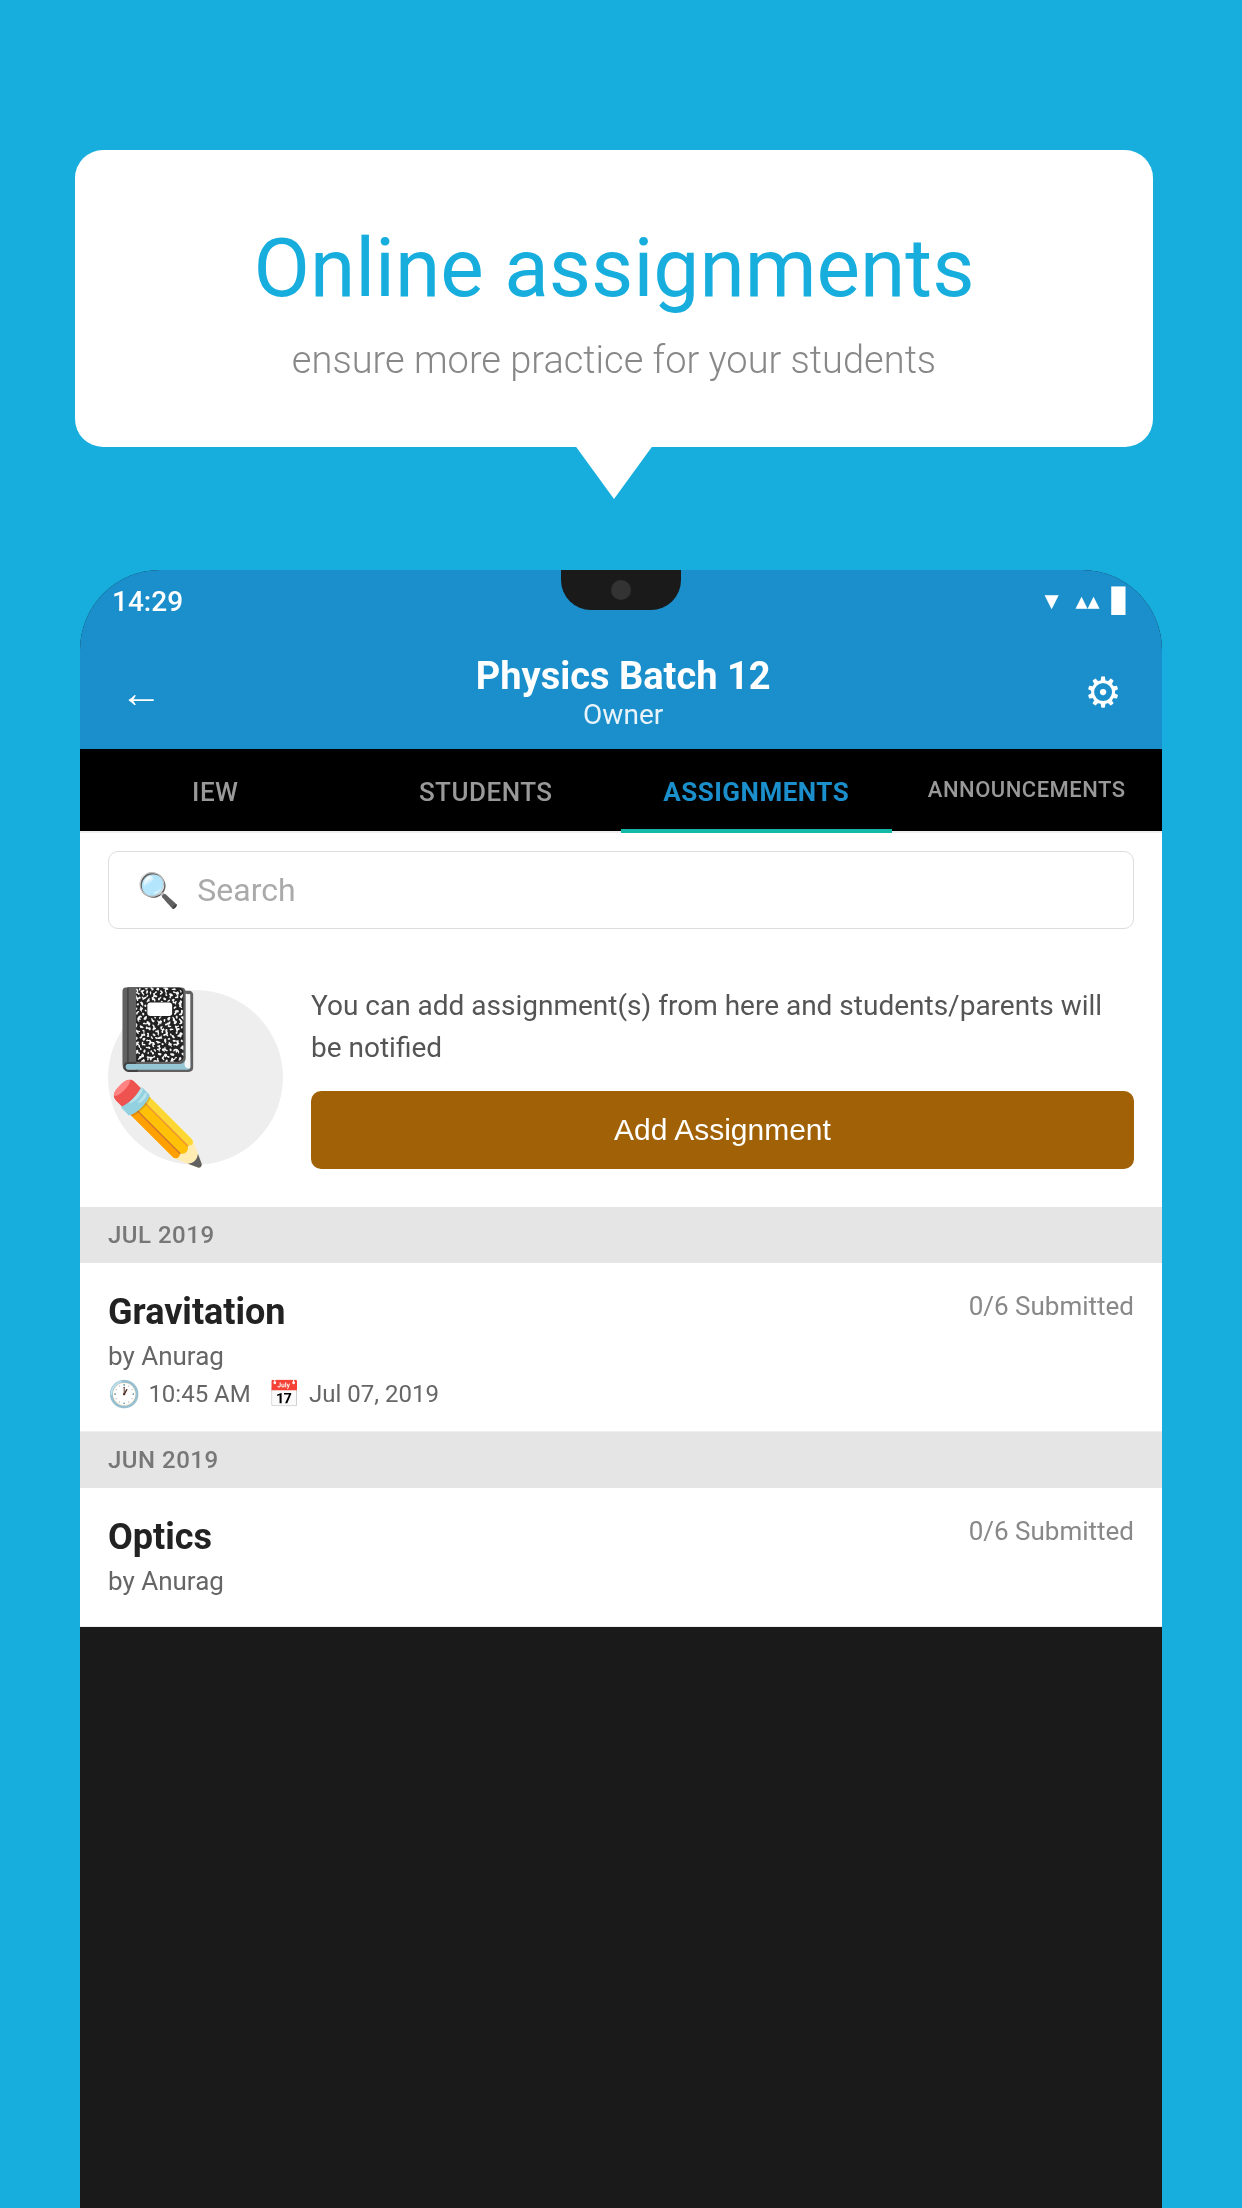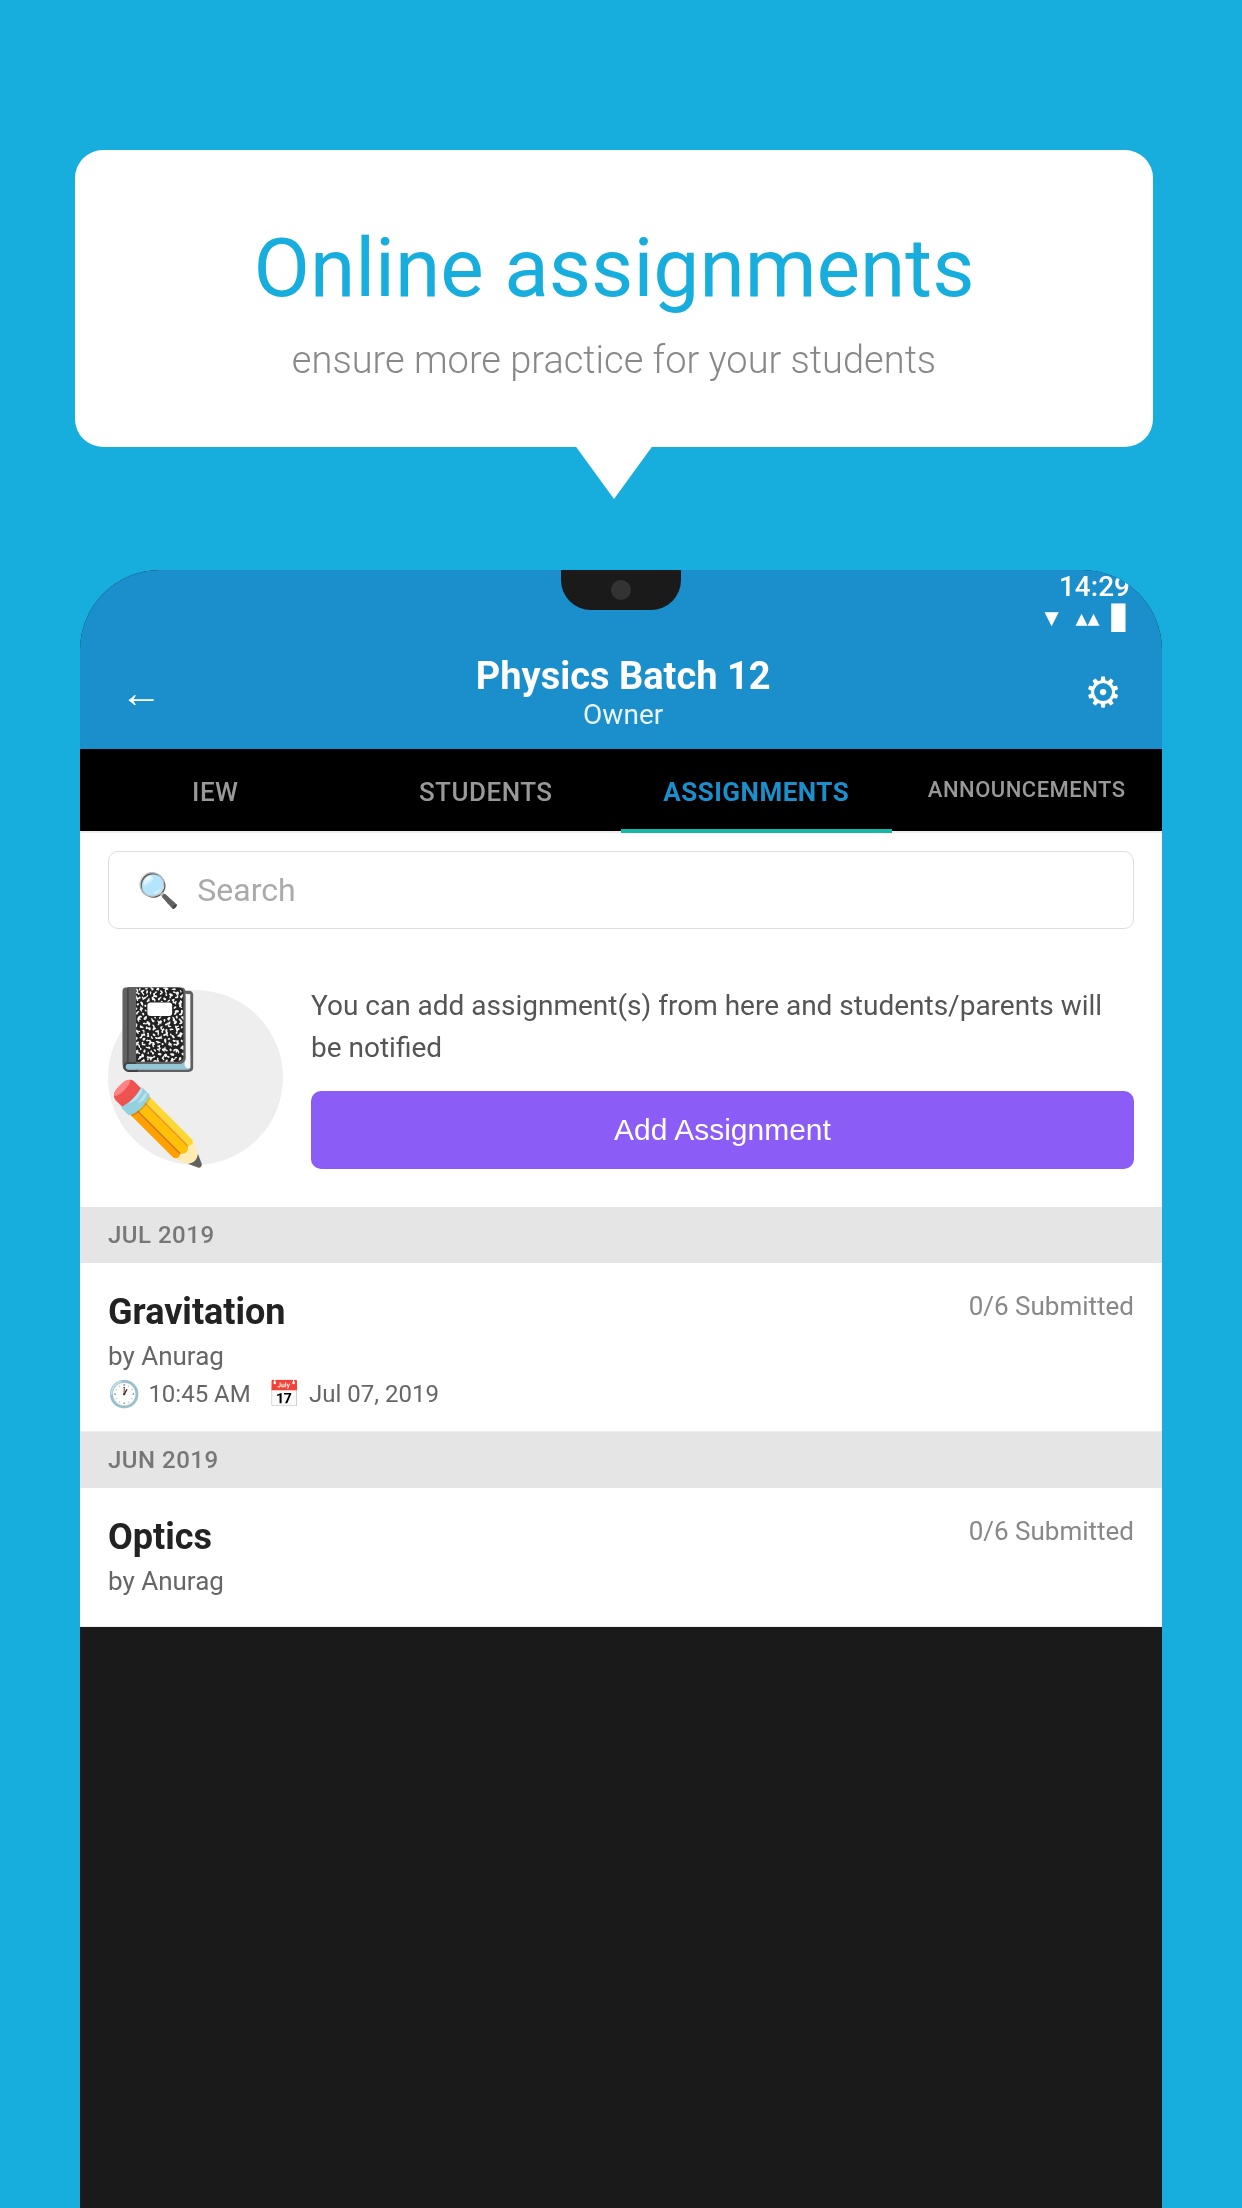--- a/index.html
+++ b/index.html
@@ -65,25 +65,24 @@
       background: #1a1a1a;
       border-radius: 80px 80px 0 0;
       padding: 0;
       overflow: hidden;
     }
 
     .phone-status-bar {
       background: #1a8fcb;
       height: 62px;
       display: flex;
-      align-items: flex-end;
+      align-items: center;
       justify-content: space-between;
       padding: 0 32px;
       position: relative;
-      flex-direction: column;
     }
 
     .phone-status-bar .time {
       color: white;
       font-size: 28px;
       font-weight: 500;
     }
 
     .phone-status-bar .status-icons {
       display: flex;
@@ -239,21 +238,21 @@
     }
 
     .promo-content .promo-text {
       color: #555;
       font-size: 28px;
       line-height: 1.5;
       margin-bottom: 22px;
     }
 
     .add-assignment-btn {
-      background: #8b5cf6;
+      background: #a16207;
       color: white;
       border: none;
       border-radius: 10px;
       padding: 22px 60px;
       font-size: 30px;
       font-weight: 500;
       cursor: pointer;
       width: 100%;
       text-align: center;
     }

